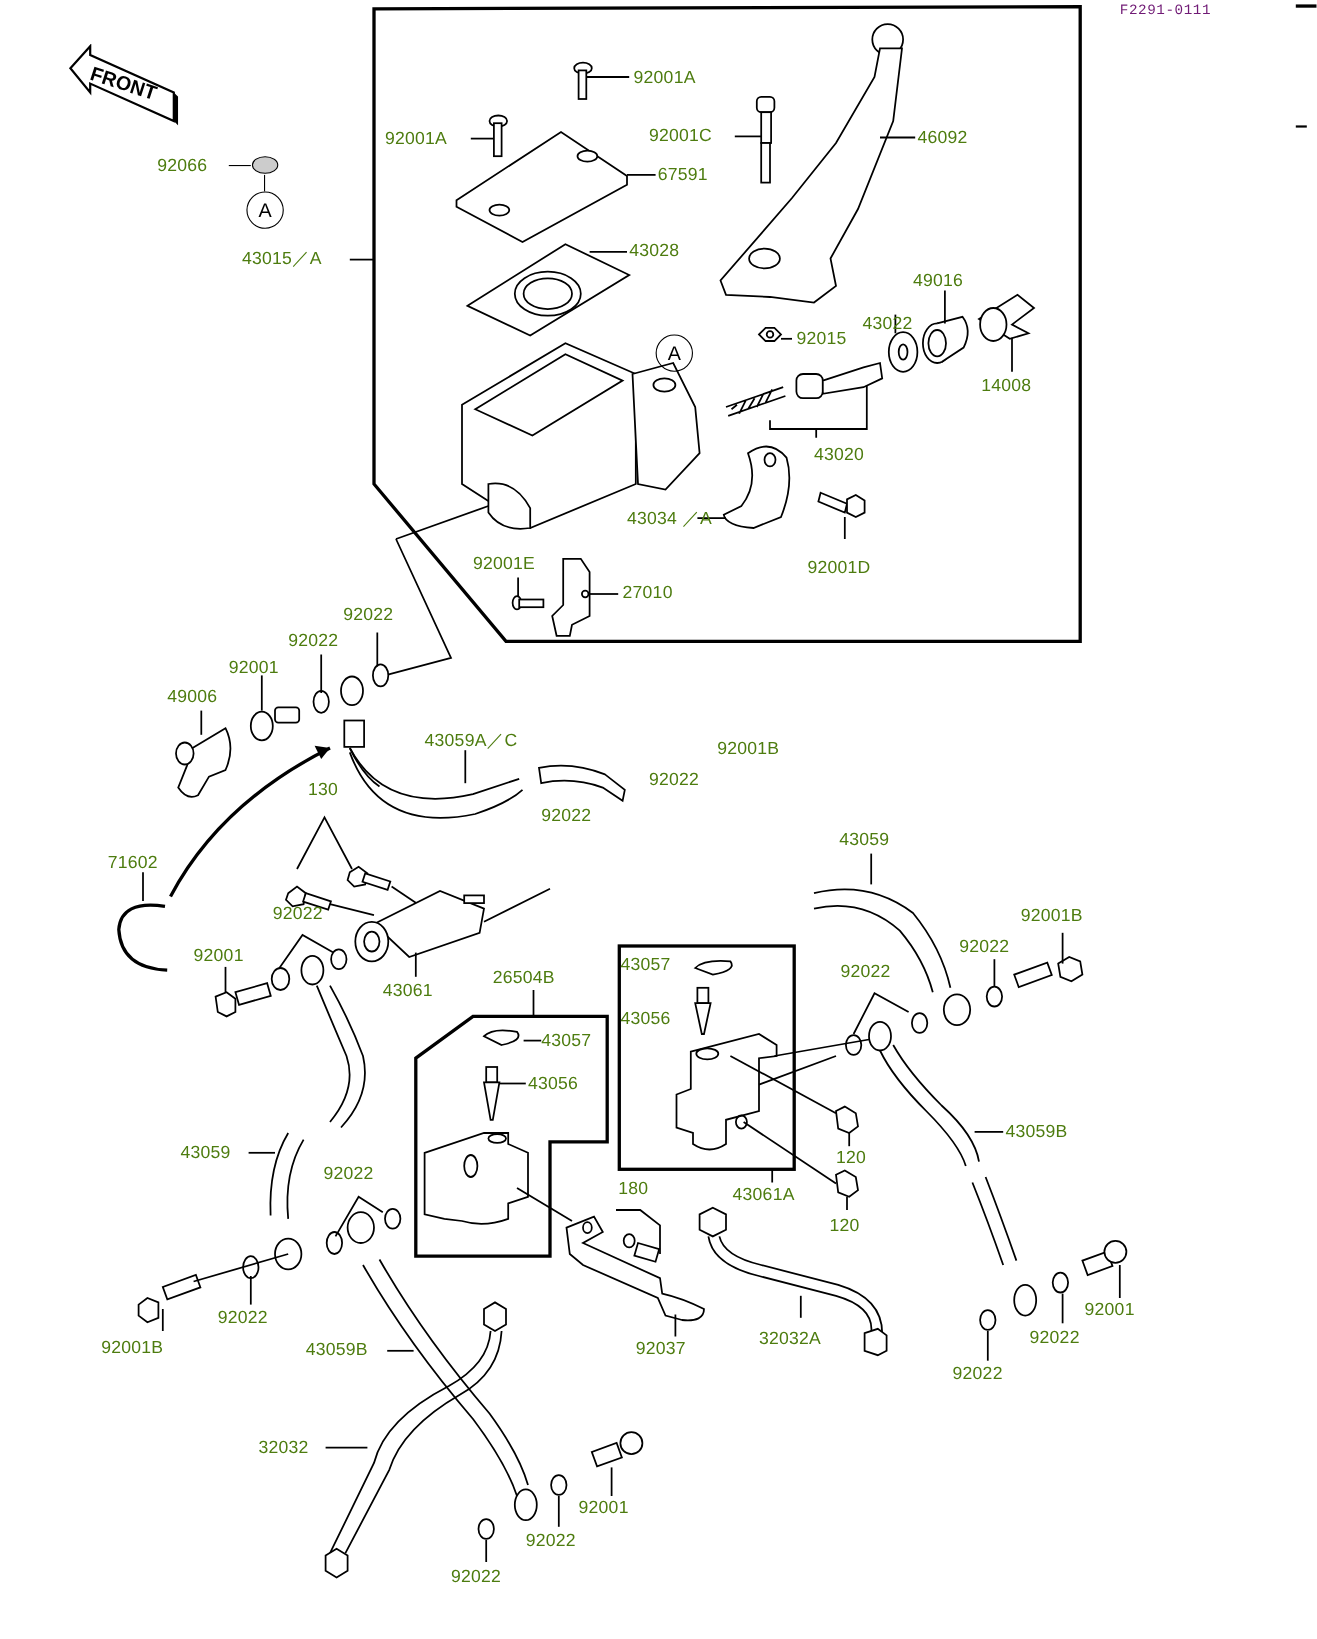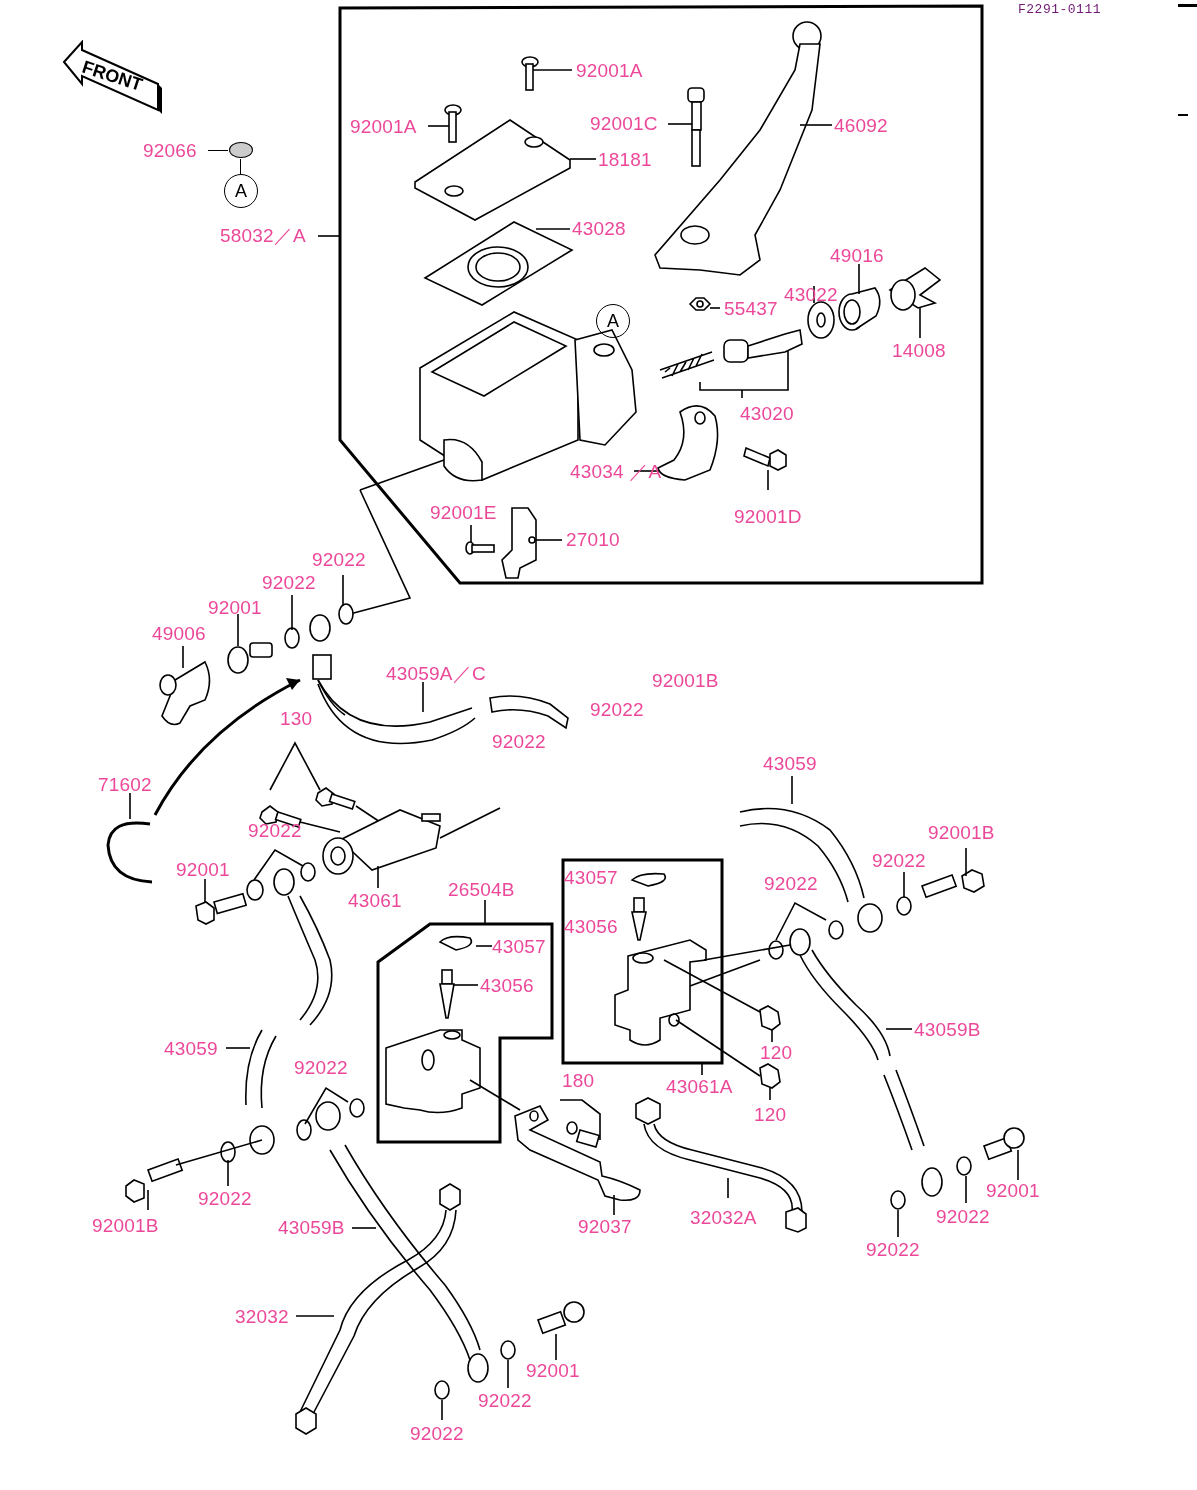--- a/index.html
+++ b/index.html
@@ -1,20 +1,20 @@
 <!DOCTYPE html>
 <html><head>
 <meta charset="utf-8">
 <style>
   html, body { margin: 0; padding: 0; background: #ffffff; }
   body { width: 1197px; height: 1490px; position: relative; overflow: hidden;
          font-family: "Liberation Sans", sans-serif; color: #000; }
   #art { position: absolute; left: 0; top: 0; width: 1197px; height: 1490px; }
-  .lbl { position: absolute; font-family: "Liberation Sans", sans-serif; font-size: 19px;
-         line-height: 20px; white-space: nowrap; color: #ec4899; letter-spacing: 0.2px; }
+  .lbl { position: absolute; font-family: "Liberation Sans", sans-serif; font-size: 16px;
+         line-height: 20px; white-space: nowrap; color: #4d7c0f; letter-spacing: 0.2px; }
   .code { position: absolute; font-family: "Liberation Mono", monospace; font-size: 13px;
           color: #701a75; letter-spacing: 0.5px; text-align: center; }
   .front { position: absolute; left: 62px; top: 40px; width: 100px; height: 80px; }
   .front-text { font-family: "Liberation Sans", sans-serif; font-weight: bold; font-size: 18px; }
   .circA { position: absolute; width: 32px; height: 32px; border: 1.5px solid #000; border-radius: 50%;
            text-align: center; line-height: 32px; font-size: 18px; }
   svg .k { fill: none; stroke: #000; stroke-width: 1.6; }
   svg .kb { fill: none; stroke: #000; stroke-width: 3; }
   svg .kf { fill: #fff; stroke: #000; stroke-width: 1.6; }
   svg .dark { fill: #000; }
@@ -343,30 +343,30 @@
 
 <div class="code" style="left:1018px; top:2px;">F2291-0111</div>
 
 <div class="circA" style="left:224px; top:174px;">A</div>
 <div style="position:absolute; left:240px; top:159px; width:1px; height:15px; background:#000;"></div>
 <div style="position:absolute; left:229px; top:142px; width:22px; height:14px; border-radius:50%; background:#ccc; border:1px solid #000;"></div>
 <div style="position:absolute; left:208px; top:150px; width:20px; height:1px; background:#000;"></div>
 <div class="circA" style="left:596px; top:304px;">A</div>
 
 <div class="lbl" style="left:143px; top:141px;">92066</div>
-<div class="lbl" style="left:220px; top:226px;">58032／A</div>
+<div class="lbl" style="left:220px; top:226px;">43015／A</div>
 <div class="lbl" style="left:576px; top:61px;">92001A</div>
 <div class="lbl" style="left:350px; top:117px;">92001A</div>
 <div class="lbl" style="left:590px; top:114px;">92001C</div>
 <div class="lbl" style="left:834px; top:116px;">46092</div>
-<div class="lbl" style="left:598px; top:150px;">18181</div>
+<div class="lbl" style="left:598px; top:150px;">67591</div>
 <div class="lbl" style="left:572px; top:219px;">43028</div>
 <div class="lbl" style="left:830px; top:246px;">49016</div>
 <div class="lbl" style="left:784px; top:267px;margin-top:18px;">43022</div>
-<div class="lbl" style="left:724px; top:299px;">55437</div>
+<div class="lbl" style="left:724px; top:299px;">92015</div>
 <div class="lbl" style="left:892px; top:341px;">14008</div>
 <div class="lbl" style="left:740px; top:404px;text-align:right;">43020</div>
 <div class="lbl" style="left:538px; top:462px;margin-left:32px;">43034 ／A</div>
 <div class="lbl" style="left:734px; top:494px;margin-top:13px;">92001D</div>
 <div class="lbl" style="left:430px; top:503px;">92001E</div>
 <div class="lbl" style="left:566px; top:530px;">27010</div>
 
 <div class="lbl" style="left:312px; top:550px;">92022</div>
 <div class="lbl" style="left:262px; top:573px;">92022</div>
 <div class="lbl" style="left:208px; top:598px;">92001</div>

